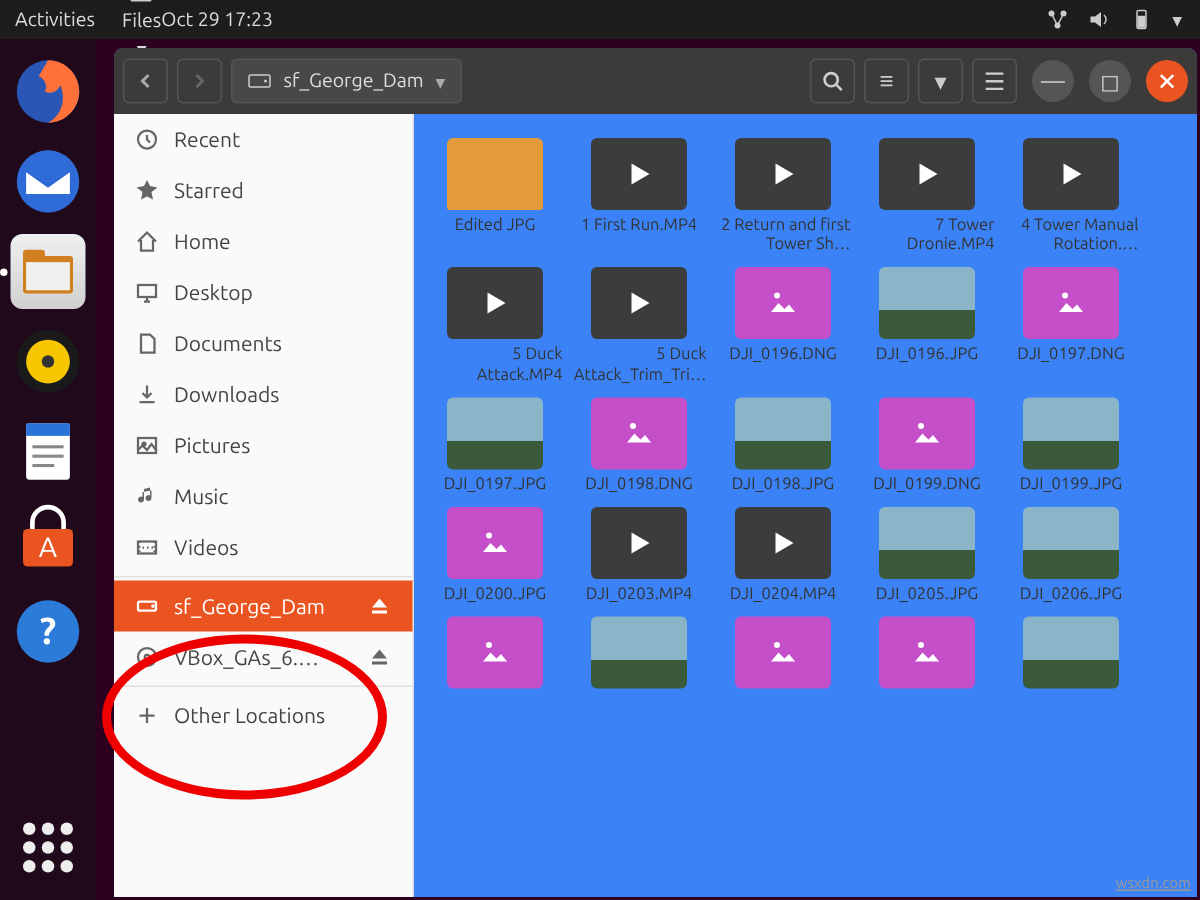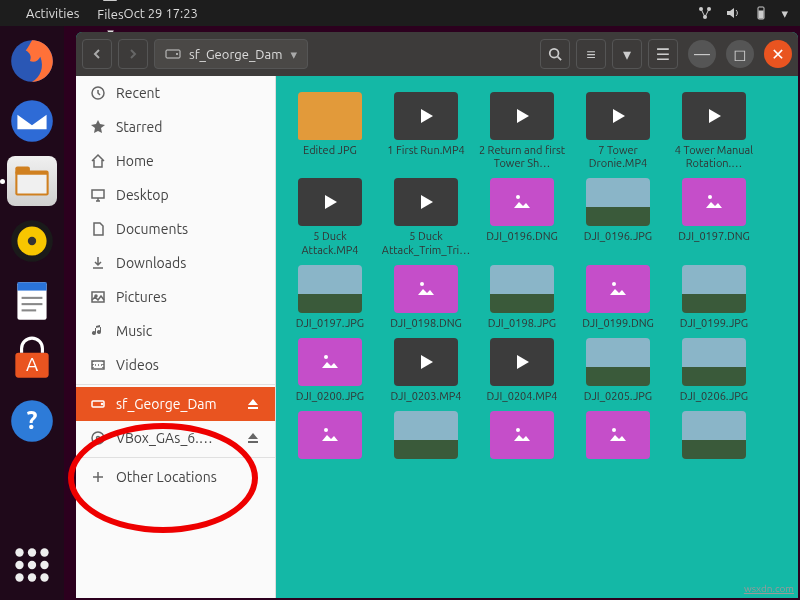--- a/index.html
+++ b/index.html
@@ -1,29 +1,29 @@
 <!DOCTYPE html>
 <html><head>
 <meta charset="utf-8">
 <style>
 * { margin: 0; padding: 0; box-sizing: border-box; font-family: Ubuntu, "Segoe UI", sans-serif; }
 body { width: 800px; height: 600px; background: #2c001e; overflow: hidden; position: relative; }
-.topbar { height: 26px; background: #1d1d1d; color: #ddd; display: flex; align-items: center; font-size: 13px; padding-left: 16px; }
+.topbar { height: 26px; background: #1d1d1d; color: #ddd; display: flex; align-items: center; font-size: 13px; }
 .topbar-left { display: flex; align-items: center; gap: 18px; padding-left: 10px; }
 .topbar-left .menu-item { display: flex; align-items: center; gap: 4px; flex-direction: column; }
 .topbar-center { flex: 1; text-align: left; }
 .topbar-right { display: flex; align-items: center; gap: 12px; padding-right: 12px; }
 .icon { display: inline-flex; width: 16px; height: 16px; }
 .icon svg { width: 100%; height: 100%; }
 .dock { position: absolute; left: 0; top: 26px; bottom: 0; width: 64px; background: rgba(30,10,25,0.9); display: flex; flex-direction: column; align-items: center; padding-top: 10px; gap: 10px; }
 .dock-item { width: 50px; height: 50px; border-radius: 10px; display: flex; align-items: center; justify-content: center; position: relative; }
 .dock-item.active::before { content: ''; position: absolute; left: -7px; width: 5px; height: 5px; background: #fff; border-radius: 50%; }
 .dock-files { background: linear-gradient(#f0f0f0,#d0d0d0); border-radius: 8px; }
 .dock-bottom { margin-top: auto; margin-bottom: 10px; }
-.fm-window { position: absolute; left: 76px; top: 32px; right: 2px; bottom: 2px; background: #14b8a6; display: flex; flex-direction: column; border-radius: 6px 6px 0 0; overflow: hidden; }
+.fm-window { position: absolute; left: 76px; top: 32px; right: 2px; bottom: 2px; background: #3b82f6; display: flex; flex-direction: column; border-radius: 6px 6px 0 0; overflow: hidden; }
 .fm-toolbar { height: 44px; background: #3d3b3a; display: flex; align-items: center; padding: 0 6px; gap: 6px; }
 .nav-btn { width: 30px; height: 30px; background: #3d3b3a; border: 1px solid #555; border-radius: 4px; display: flex; align-items: center; justify-content: center; color: #aaa; }
 .path-btn { height: 30px; background: #4a4846; border: 1px solid #555; border-radius: 4px; display: flex; align-items: center; padding: 0 10px; gap: 8px; color: #ddd; font-size: 13px; }
 .toolbar-spacer { flex: 1; }
 .win-btn { width: 28px; height: 28px; border-radius: 50%; display: flex; align-items: center; justify-content: center; color: #ccc; background: #555; margin-left: 4px; }
 .win-btn.close { background: #e95420; color: #fff; }
 .fm-body { flex: 1; display: flex; overflow: hidden; }
 .sidebar { width: 200px; background: #fafafa; border-right: 1px solid #ddd; display: flex; flex-direction: column; font-size: 14px; color: #444; }
 .side-item { display: flex; align-items: center; gap: 10px; padding: 9px 14px; cursor: pointer; }
 .side-item .icon { color: #666; }
@@ -31,21 +31,21 @@
 .side-item.selected .icon { color: #fff; }
 .side-eject { margin-left: auto; }
 .side-sep { height: 1px; background: #e0e0e0; margin: 2px 0; }
 .file-grid { flex: 1; overflow: auto; padding: 12px 6px; display: flex; flex-wrap: wrap; align-content: flex-start; }
 .file-item { width: 96px; display: flex; flex-direction: column; align-items: center; margin: 4px 0; }
 .file-thumb { width: 64px; height: 48px; display: flex; align-items: center; justify-content: center; border-radius: 4px; }
 .thumb-video { background: #3c3c3c; color: #fff; }
 .thumb-image { background: #c54ec9; color: #fff; }
 .thumb-photo { background: linear-gradient(#8ab5c8 60%, #3a5a3a 60%); }
 .thumb-folder { background: #e29a3a; border-radius: 4px 4px 2px 2px; }
-.file-label { font-size: 11px; color: #333; text-align: center; margin-top: 4px; line-height: 1.2; max-width: 90px; word-wrap: break-word; }
+.file-label { font-size: 11px; color: #333; text-align: right; margin-top: 4px; line-height: 1.2; max-width: 90px; word-wrap: break-word; }
 .circle-annot { position: absolute; left: 68px; top: 423px; width: 190px; height: 110px; border: 6px solid #e00; border-radius: 50%; pointer-events: none; }
 .watermark { position: absolute; right: 6px; bottom: 6px; font-size: 10px; color: #999; text-decoration: underline; }
 </style>
 </head>
 <body>
 
 <div class="topbar">
   <div class="topbar-left">
     <span>Activities</span>
     <span class="menu-item">

